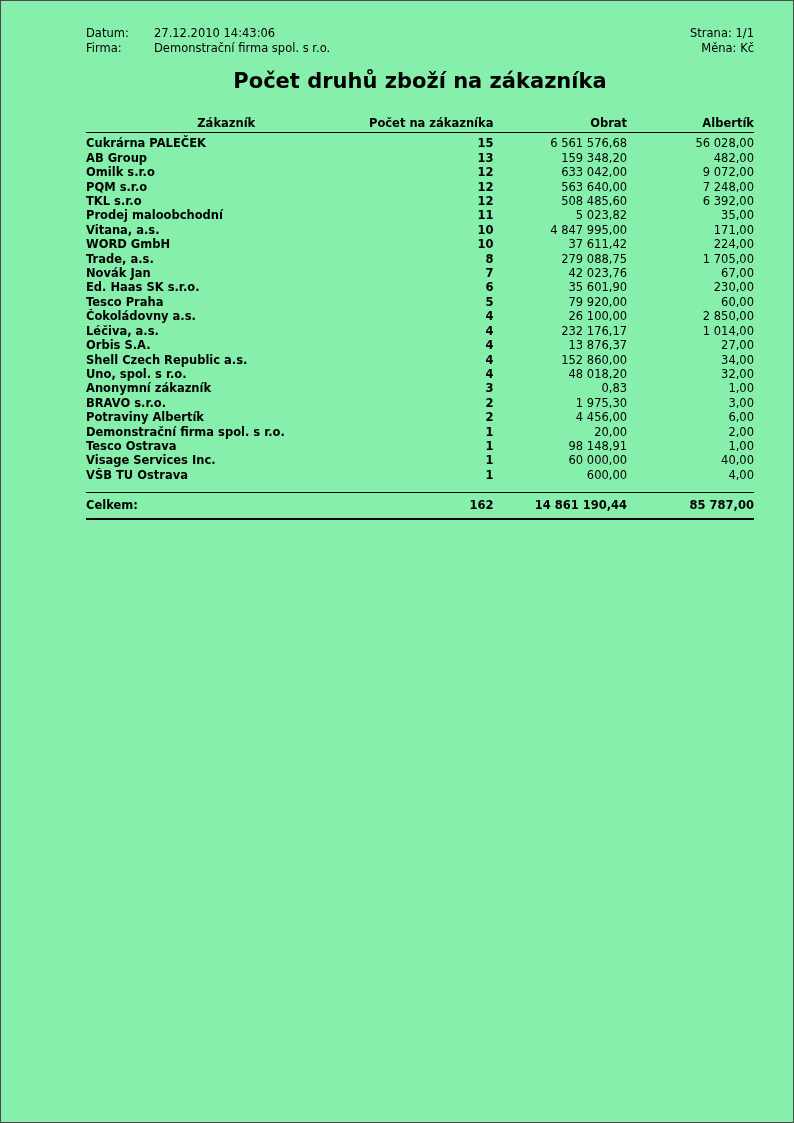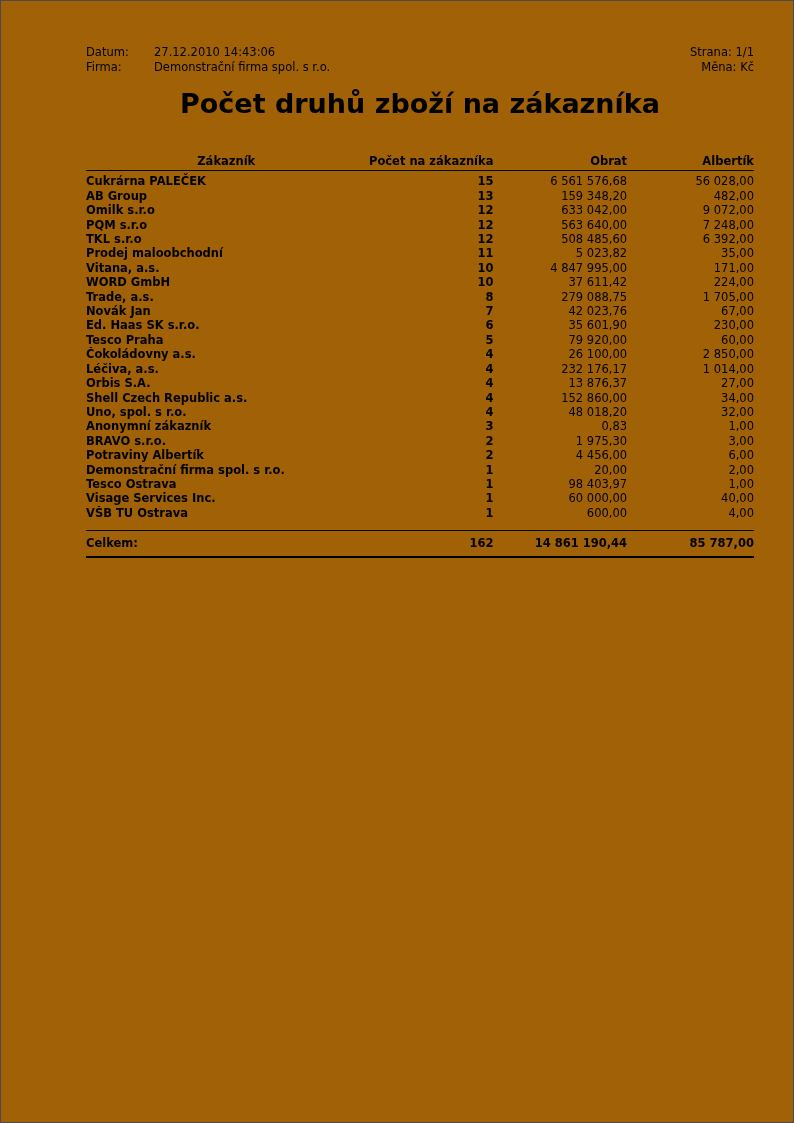--- a/index.html
+++ b/index.html
@@ -7,40 +7,40 @@
   body {
     width: 794px;
     height: 1123px;
     font-family: "DejaVu Sans", "Liberation Sans", sans-serif;
     color: #000000;
   }
   .page {
     width: 794px;
     height: 1123px;
     border: 1px solid #4a4a4a;
-    background: #a16207;
-    padding: 44px 39px 0 85px;
+    background: #86efac;
+    padding: 25px 39px 0 85px;
   }
   .meta {
     display: flex;
     justify-content: space-between;
     font-size: 11.5px;
     line-height: 15px;
   }
   .meta-left {
     display: grid;
     grid-template-columns: 68px auto;
   }
   .meta-right { text-align: right; }
   .report-title {
-    font-size: 27px;
+    font-size: 21px;
     font-weight: bold;
     text-align: center;
     margin-top: 13px;
-    margin-bottom: 35px;
+    margin-bottom: 23px;
   }
   table.report {
     width: 100%;
     border-collapse: collapse;
     table-layout: fixed;
   }
   table.report th,
   table.report td {
     font-size: 11.5px;
     line-height: 14.4px;
@@ -228,21 +228,21 @@
         </tr>
         <tr>
           <td class="c-name">Demonstrační firma spol. s r.o.</td>
           <td class="c-count">1</td>
           <td class="c-obrat">20,00</td>
           <td class="c-qty">2,00</td>
         </tr>
         <tr>
           <td class="c-name">Tesco Ostrava</td>
           <td class="c-count">1</td>
-          <td class="c-obrat">98 403,97</td>
+          <td class="c-obrat">98 148,91</td>
           <td class="c-qty">1,00</td>
         </tr>
         <tr>
           <td class="c-name">Visage Services Inc.</td>
           <td class="c-count">1</td>
           <td class="c-obrat">60 000,00</td>
           <td class="c-qty">40,00</td>
         </tr>
         <tr>
           <td class="c-name">VŠB TU Ostrava</td>

